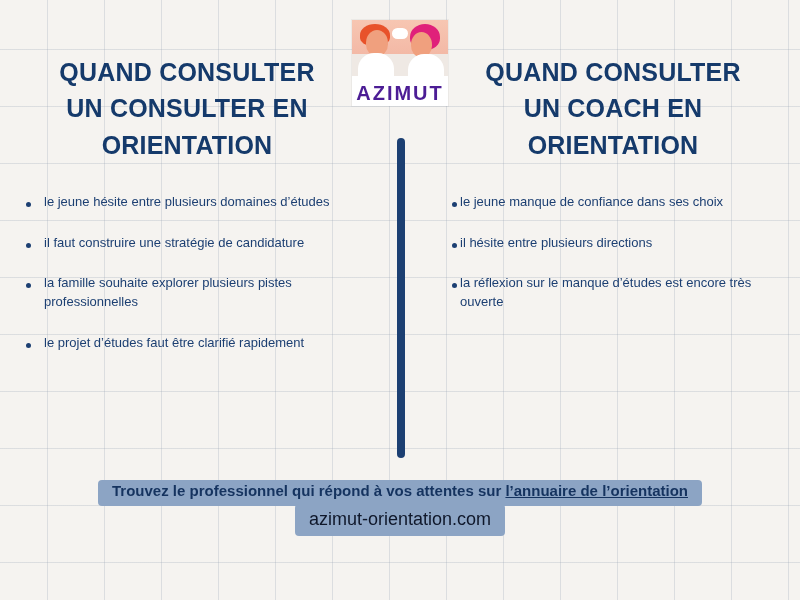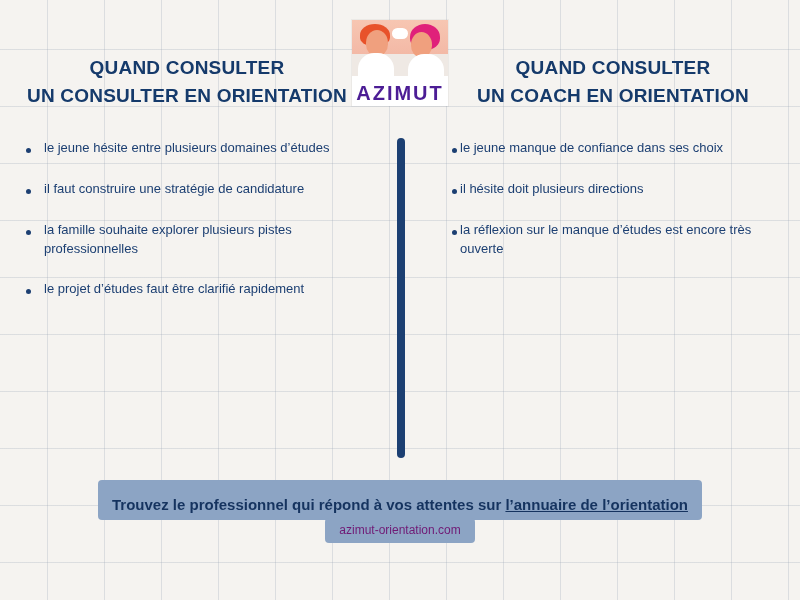--- a/index.html
+++ b/index.html
@@ -116,21 +116,21 @@
     top: 54px;
     width: 330px;
   }
   .col-left { left: 22px; }
   .col-right { left: 448px; }
 
   .col-title {
     text-align: center;
     color: #153a6b;
     font-weight: 700;
-    font-size: 19px;
+    font-size: 25px;
     line-height: 1.45;
     letter-spacing: 0.2px;
   }
   .col-title .line { display: block; }
 
   .bullets {
     list-style: none;
     margin: 30px 0 0 0;
     padding: 0;
   }
@@ -172,33 +172,33 @@
     right: 0;
     top: 480px;
     text-align: center;
   }
   .footer-line1 {
     display: inline-block;
     background: #8ca4c4;
     color: #15335f;
     font-size: 15px;
     font-weight: 700;
-    padding: 16px 14px 7px 14px;
+    padding: 2px 14px 7px 14px;
     border-radius: 4px;
   }
   .footer-line1 .link {
     text-decoration: underline;
     color: #15335f;
   }
   .footer-line2-wrap { margin-top: -2px; }
   .footer-line2 {
     display: inline-block;
     background: #8ca4c4;
-    color: #701a75;
-    font-size: 12px;
+    color: #0f172a;
+    font-size: 18px;
     padding: 5px 14px 6px 14px;
     border-radius: 4px;
   }
 </style>
 </head>
 <body>
 
 <div class="page">
 
   <div class="logo">
@@ -233,21 +233,21 @@
 
   <div class="divider"></div>
 
   <div class="col col-right">
     <div class="col-title">
       <span class="line">QUAND CONSULTER</span>
       <span class="line">UN COACH EN ORIENTATION</span>
     </div>
     <ul class="bullets">
       <li>le jeune manque de confiance dans ses choix</li>
-      <li>il hésite doit plusieurs directions</li>
+      <li>il hésite entre plusieurs directions</li>
       <li>la réflexion sur le manque d’études est encore très ouverte</li>
     </ul>
   </div>
 
   <div class="footer">
     <div class="footer-line1">
       <span>Trouvez le professionnel qui répond à vos attentes sur </span><span class="link">l’annuaire de l’orientation</span>
     </div>
     <div class="footer-line2-wrap">
       <div class="footer-line2">azimut-orientation.com</div>

